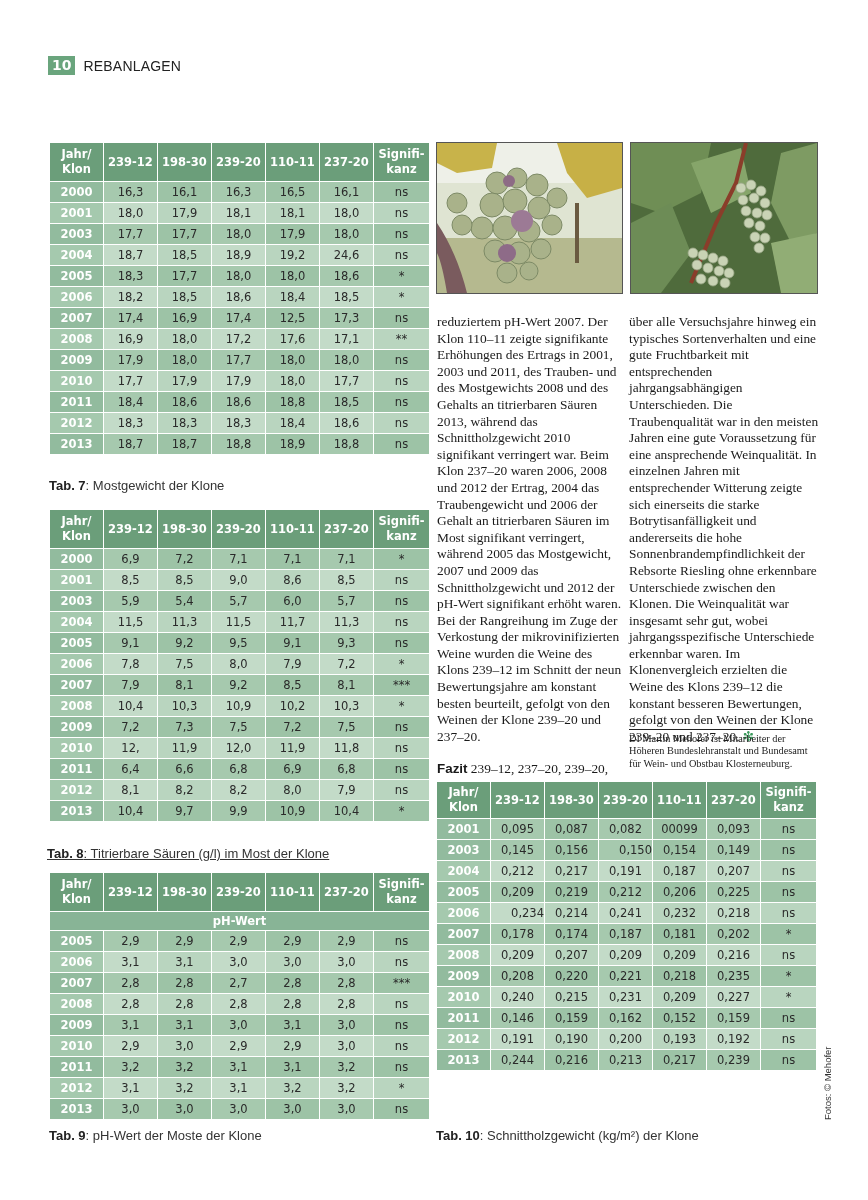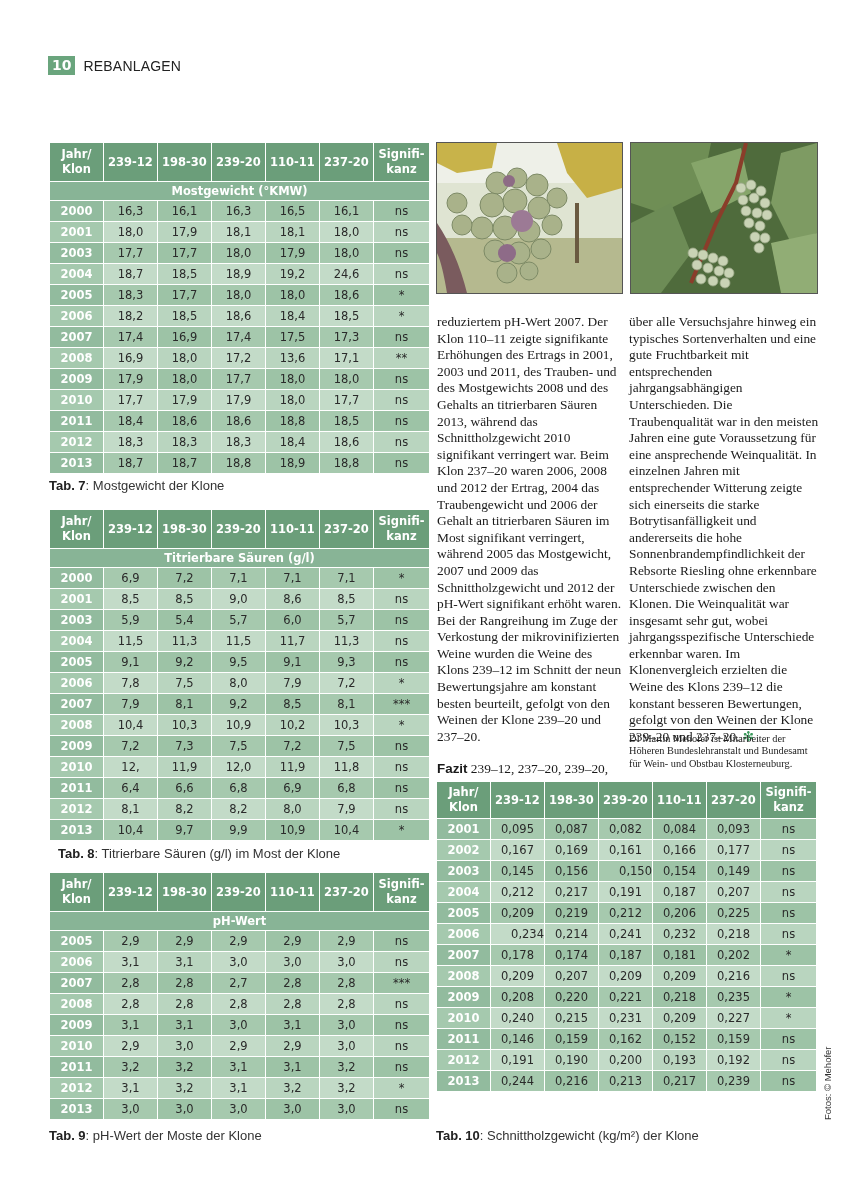--- a/index.html
+++ b/index.html
@@ -56,23 +56,20 @@
         <th style="height: 38px; white-space: normal;">Jahr/ Klon</th>
         <th style="height: 38px; white-space: nowrap;">239-12</th>
         <th style="height: 38px; white-space: nowrap;">198-30</th>
         <th style="height: 38px; white-space: nowrap;">239-20</th>
         <th style="height: 38px; white-space: nowrap;">110-11</th>
         <th style="height: 38px; white-space: nowrap;">237-20</th>
         <th style="height: 38px; white-space: normal;">Signifi- kanz</th>
       </tr>
     </thead>
     <tbody>
-      <tr class="sub">
-        <td colspan="7" style="height: 18px;">Mostgewicht (°KMW)</td>
-      </tr>
       <tr class="odd">
         <td class="yr" style="height: 20px;">2000</td>
         <td style="height: 20px;">16,3</td>
         <td class="alt" style="height: 20px;">16,1</td>
         <td style="height: 20px;">16,3</td>
         <td class="alt" style="height: 20px;">16,5</td>
         <td style="height: 20px;">16,1</td>
         <td class="alt" style="height: 20px;">ns</td>
       </tr>
       <tr class="even">
@@ -118,30 +115,30 @@
         <td style="height: 20px;">18,6</td>
         <td class="alt" style="height: 20px;">18,4</td>
         <td style="height: 20px;">18,5</td>
         <td class="alt" style="height: 20px;">*</td>
       </tr>
       <tr class="odd">
         <td class="yr" style="height: 20px;">2007</td>
         <td style="height: 20px;">17,4</td>
         <td class="alt" style="height: 20px;">16,9</td>
         <td style="height: 20px;">17,4</td>
-        <td class="alt" style="height: 20px;">17,5</td>
+        <td class="alt" style="height: 20px;">12,5</td>
         <td style="height: 20px;">17,3</td>
         <td class="alt" style="height: 20px;">ns</td>
       </tr>
       <tr class="even">
         <td class="yr" style="height: 20px;">2008</td>
         <td style="height: 20px;">16,9</td>
         <td class="alt" style="height: 20px;">18,0</td>
         <td style="height: 20px;">17,2</td>
-        <td class="alt" style="height: 20px;">13,6</td>
+        <td class="alt" style="height: 20px;">17,6</td>
         <td style="height: 20px;">17,1</td>
         <td class="alt" style="height: 20px;">**</td>
       </tr>
       <tr class="odd">
         <td class="yr" style="height: 20px;">2009</td>
         <td style="height: 20px;">17,9</td>
         <td class="alt" style="height: 20px;">18,0</td>
         <td style="height: 20px;">17,7</td>
         <td class="alt" style="height: 20px;">18,0</td>
         <td style="height: 20px;">18,0</td>
@@ -202,23 +199,20 @@
         <th style="height: 38px; white-space: normal;">Jahr/ Klon</th>
         <th style="height: 38px; white-space: nowrap;">239-12</th>
         <th style="height: 38px; white-space: nowrap;">198-30</th>
         <th style="height: 38px; white-space: nowrap;">239-20</th>
         <th style="height: 38px; white-space: nowrap;">110-11</th>
         <th style="height: 38px; white-space: nowrap;">237-20</th>
         <th style="height: 38px; white-space: normal;">Signifi- kanz</th>
       </tr>
     </thead>
     <tbody>
-      <tr class="sub">
-        <td colspan="7" style="height: 18px;">Titrierbare Säuren (g/l)</td>
-      </tr>
       <tr class="odd">
         <td class="yr" style="height: 20px;">2000</td>
         <td style="height: 20px;">6,9</td>
         <td class="alt" style="height: 20px;">7,2</td>
         <td style="height: 20px;">7,1</td>
         <td class="alt" style="height: 20px;">7,1</td>
         <td style="height: 20px;">7,1</td>
         <td class="alt" style="height: 20px;">*</td>
       </tr>
       <tr class="even">
@@ -324,21 +318,21 @@
         <td class="yr" style="height: 20px;">2013</td>
         <td style="height: 20px;">10,4</td>
         <td class="alt" style="height: 20px;">9,7</td>
         <td style="height: 20px;">9,9</td>
         <td class="alt" style="height: 20px;">10,9</td>
         <td style="height: 20px;">10,4</td>
         <td class="alt" style="height: 20px;">*</td>
       </tr>
     </tbody>
   </table>
-<div class="caption" style="left:58px; top:846px;"><b>Tab. 8</b><span>: Titrierbare Säuren (g/l) im Most der Klone</span></div>
+<div class="caption" style="left:47px; top:846px;text-decoration:underline;"><b>Tab. 8</b><span>: Titrierbare Säuren (g/l) im Most der Klone</span></div>
 
 <table class="dt" style="left:49px; top:872px; width:380px;">
     <colgroup>
       <col style="width: 54px;">
       <col style="width: 54px;">
       <col style="width: 54px;">
       <col style="width: 54px;">
       <col style="width: 54px;">
       <col style="width: 54px;">
       <col style="width: 56px;">
@@ -546,31 +540,22 @@
         <th style="height: 36px; white-space: nowrap;">237-20</th>
         <th style="height: 36px; white-space: normal;">Signifi- kanz</th>
       </tr>
     </thead>
     <tbody>
       <tr class="odd">
         <td class="yr" style="height: 20px;">2001</td>
         <td style="height: 20px;">0,095</td>
         <td class="alt" style="height: 20px;">0,087</td>
         <td style="height: 20px;">0,082</td>
-        <td class="alt" style="height: 20px;">0,084</td>
+        <td class="alt" style="height: 20px;">00099</td>
         <td style="height: 20px;">0,093</td>
-        <td class="alt" style="height: 20px;">ns</td>
-      </tr>
-      <tr class="even">
-        <td class="yr" style="height: 20px;">2002</td>
-        <td style="height: 20px;">0,167</td>
-        <td class="alt" style="height: 20px;">0,169</td>
-        <td style="height: 20px;">0,161</td>
-        <td class="alt" style="height: 20px;">0,166</td>
-        <td style="height: 20px;">0,177</td>
         <td class="alt" style="height: 20px;">ns</td>
       </tr>
       <tr class="odd">
         <td class="yr" style="height: 20px;">2003</td>
         <td style="height: 20px;">0,145</td>
         <td class="alt" style="height: 20px;">0,156</td>
         <td style="height: 20px; text-align: right;">0,150</td>
         <td class="alt" style="height: 20px;">0,154</td>
         <td style="height: 20px;">0,149</td>
         <td class="alt" style="height: 20px;">ns</td>

